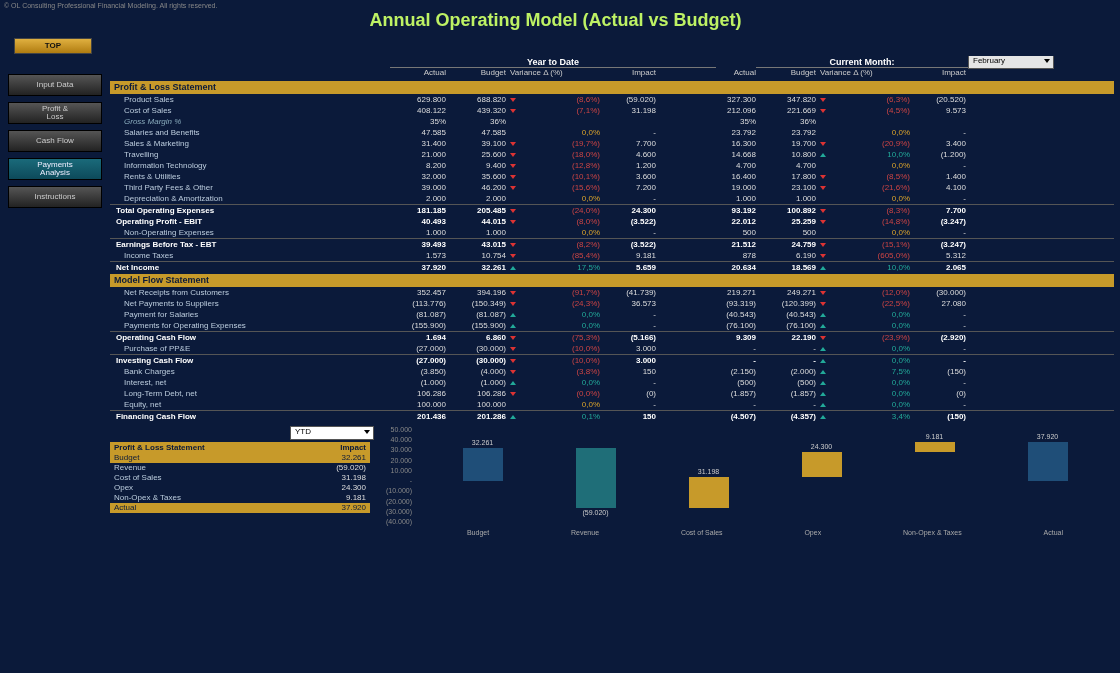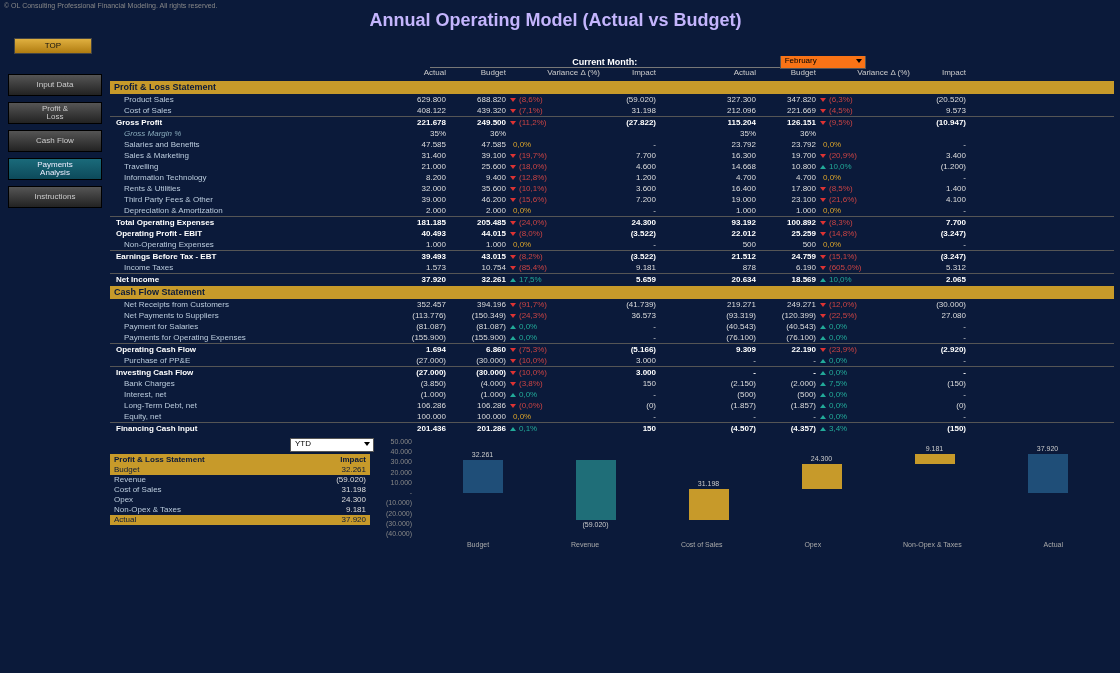--- a/index.html
+++ b/index.html
@@ -1,43 +1,43 @@
 <!DOCTYPE html>
 <html><head>
 <meta charset="utf-8">
 <style>
 html,body{margin:0;padding:0;background:#fff;font-family:Arial,Helvetica,sans-serif;font-size:8px;color:#ddd}
 #page{width:1120px;height:673px;background:#0b1a3a;position:relative;overflow:hidden}
 #copyright{position:absolute;top:2px;left:4px;font-size:7px;color:#888}
-#title{position:absolute;top:10px;left:0;right:9px;text-align:center;font-size:18px;font-weight:bold;color:#c4b5fd}
-#top-btn{position:absolute;top:38px;left:14px;width:76px;height:14px;background:linear-gradient(#e0b040,#b07c10);color:#111;font-size:8px;font-weight:normal;text-align:center;line-height:14px;border:1px solid #444}
+#title{position:absolute;top:10px;left:0;right:9px;text-align:center;font-size:18px;font-weight:bold;color:#bef264}
+#top-btn{position:absolute;top:38px;left:14px;width:76px;height:14px;background:linear-gradient(#e0b040,#b07c10);color:#111;font-size:8px;font-weight:bold;text-align:center;line-height:14px;border:1px solid #444}
 #nav{position:absolute;top:74px;left:8px;width:94px}
 .nav-btn{width:94px;height:22px;margin-bottom:6px;background:linear-gradient(#555,#222);border:1px solid #000;color:#ccc;font-size:8px;text-align:center;display:flex;align-items:center;justify-content:center;line-height:1.05;padding:2px;box-sizing:border-box}
 .nav-btn.two{flex-direction:column}
 .nav-btn.active{background:linear-gradient(#1a6a7a,#0d4a5a);color:#eef}
 #content{position:absolute;top:56px;left:110px;right:6px;bottom:4px;overflow:hidden}
 .header-row{display:flex;height:12px;align-items:center}
 .header-row .spacer{width:280px}
 .group-head{flex:1;text-align:center;font-size:9px;font-weight:bold;color:#fff;border-bottom:1px solid #777}
-.month-sel{width:80px;height:12px;background:#f97316;color:#000;font-size:8px;padding-left:4px;border:1px solid #555;position:relative;line-height:10px}
+.month-sel{width:80px;height:12px;background:#e5e5e5;color:#000;font-size:8px;padding-left:4px;border:1px solid #555;position:relative;line-height:10px}
 .month-sel::after{content:"";position:absolute;right:3px;top:3px;border-left:3px solid transparent;border-right:3px solid transparent;border-top:4px solid #000}
 .col-heads{display:flex;height:12px;font-size:8px;color:#ccc}
 .col-heads .lab{width:280px}
 .col-heads .c{width:60px;text-align:right;padding-right:4px;box-sizing:border-box}
-.col-heads .cv{width:90px;text-align:right}
+.col-heads .cv{width:90px;text-align:left}
 .col-heads .ci{width:60px;text-align:right;padding-right:4px;box-sizing:border-box}
 .col-heads .gap{width:40px}
 .section-bar{height:13px;background:#c79a2a;color:#0b1a3a;font-size:9px;font-weight:bold;line-height:13px;padding-left:4px;margin-top:1px}
 .row{display:flex;height:11px;align-items:center;font-size:8px}
 .row .lab{width:280px;padding-left:14px;box-sizing:border-box;color:#bcd;white-space:nowrap;overflow:hidden}
 .row.bold .lab{font-weight:bold;color:#fff;padding-left:6px}
 .row.ital .lab{font-style:italic;color:#8ab}
 .row .c{width:60px;text-align:right;padding-right:4px;box-sizing:border-box;color:#ddd}
 .row.bold .c{font-weight:bold;color:#fff}
-.row .cv{width:90px;text-align:center;display:flex;align-items:center;justify-content:flex-start;gap:3px}
+.row .cv{width:90px;text-align:center;display:flex;align-items:center;justify-content:space-between;gap:3px}
 .row .cv .arr{width:0;height:0;display:inline-block}
 .arr.down{border-left:3px solid transparent;border-right:3px solid transparent;border-top:4px solid #d33}
 .arr.up{border-left:3px solid transparent;border-right:3px solid transparent;border-bottom:4px solid #2a9}
 .arr.flat{width:6px;height:2px;background:#d9a22a;border:none}
 .row .cv .vt{color:#c44}
 .row .cv .vt.pos{color:#2a9}
 .row .cv .vt.flat{color:#d9a22a}
 .row .ci{width:60px;text-align:right;padding-right:4px;box-sizing:border-box;color:#ddd}
 .row.bold .ci{font-weight:bold;color:#fff}
 .row .gap{width:40px}
@@ -79,20 +79,21 @@
       <div class="nav-btn active two">
         <span>Payments</span>
         <span>Analysis</span>
       </div>
       <div class="nav-btn">Instructions</div>
     </div>
 
 <div id="content">
   <div class="header-row">
     <div class="spacer"></div>
+    <div class="group-head">Year to Date</div>
     <div style="width:40px"></div>
     <div class="group-head" style="flex:0.65">Current Month:</div>
     <div class="month-sel">February</div>
     <div style="width:60px"></div>
   </div>
   <div class="col-heads" id="col-heads">
         <div class="lab"></div>
         <div class="c">Actual</div>
         <div class="c">Budget</div>
         <div class="cv">Variance Δ (%)</div>
@@ -134,38 +135,20 @@
           <div class="ci">31.198</div>
           <div class="gap"></div>
           <div class="c">212.096</div>
           <div class="c">221.669</div>
           <div class="cv">
             <span class="arr down"></span>
             <span class="vt ">(4,5%)</span>
           </div>
           <div class="ci">9.573</div>
         </div>
-        <div class="row bold border-top">
-          <div class="lab">Gross Profit</div>
-          <div class="c">221.678</div>
-          <div class="c">249.500</div>
-          <div class="cv">
-            <span class="arr down"></span>
-            <span class="vt ">(11,2%)</span>
-          </div>
-          <div class="ci">(27.822)</div>
-          <div class="gap"></div>
-          <div class="c">115.204</div>
-          <div class="c">126.151</div>
-          <div class="cv">
-            <span class="arr down"></span>
-            <span class="vt ">(9,5%)</span>
-          </div>
-          <div class="ci">(10.947)</div>
-        </div>
         <div class="row ital">
           <div class="lab">Gross Margin %</div>
           <div class="c">35%</div>
           <div class="c">36%</div>
           <div class="cv">
             <span class="vt "></span>
           </div>
           <div class="ci"></div>
           <div class="gap"></div>
           <div class="c">35%</div>
@@ -402,21 +385,21 @@
           <div class="ci">5.659</div>
           <div class="gap"></div>
           <div class="c">20.634</div>
           <div class="c">18.569</div>
           <div class="cv">
             <span class="arr up"></span>
             <span class="vt pos">10,0%</span>
           </div>
           <div class="ci">2.065</div>
         </div>
-        <div class="section-bar">Cash Flow Statement</div>
+        <div class="section-bar">Model Flow Statement</div>
         <div class="row">
           <div class="lab">Net Receipts from Customers</div>
           <div class="c">352.457</div>
           <div class="c">394.196</div>
           <div class="cv">
             <span class="arr down"></span>
             <span class="vt ">(91,7%)</span>
           </div>
           <div class="ci">(41.739)</div>
           <div class="gap"></div>
@@ -602,21 +585,21 @@
           <div class="gap"></div>
           <div class="c">-</div>
           <div class="c">-</div>
           <div class="cv">
             <span class="arr up"></span>
             <span class="vt pos">0,0%</span>
           </div>
           <div class="ci">-</div>
         </div>
         <div class="row bold border-top">
-          <div class="lab">Financing Cash Input</div>
+          <div class="lab">Financing Cash Flow</div>
           <div class="c">201.436</div>
           <div class="c">201.286</div>
           <div class="cv">
             <span class="arr up"></span>
             <span class="vt pos">0,1%</span>
           </div>
           <div class="ci">150</div>
           <div class="gap"></div>
           <div class="c">(4.507)</div>
           <div class="c">(4.357)</div>

